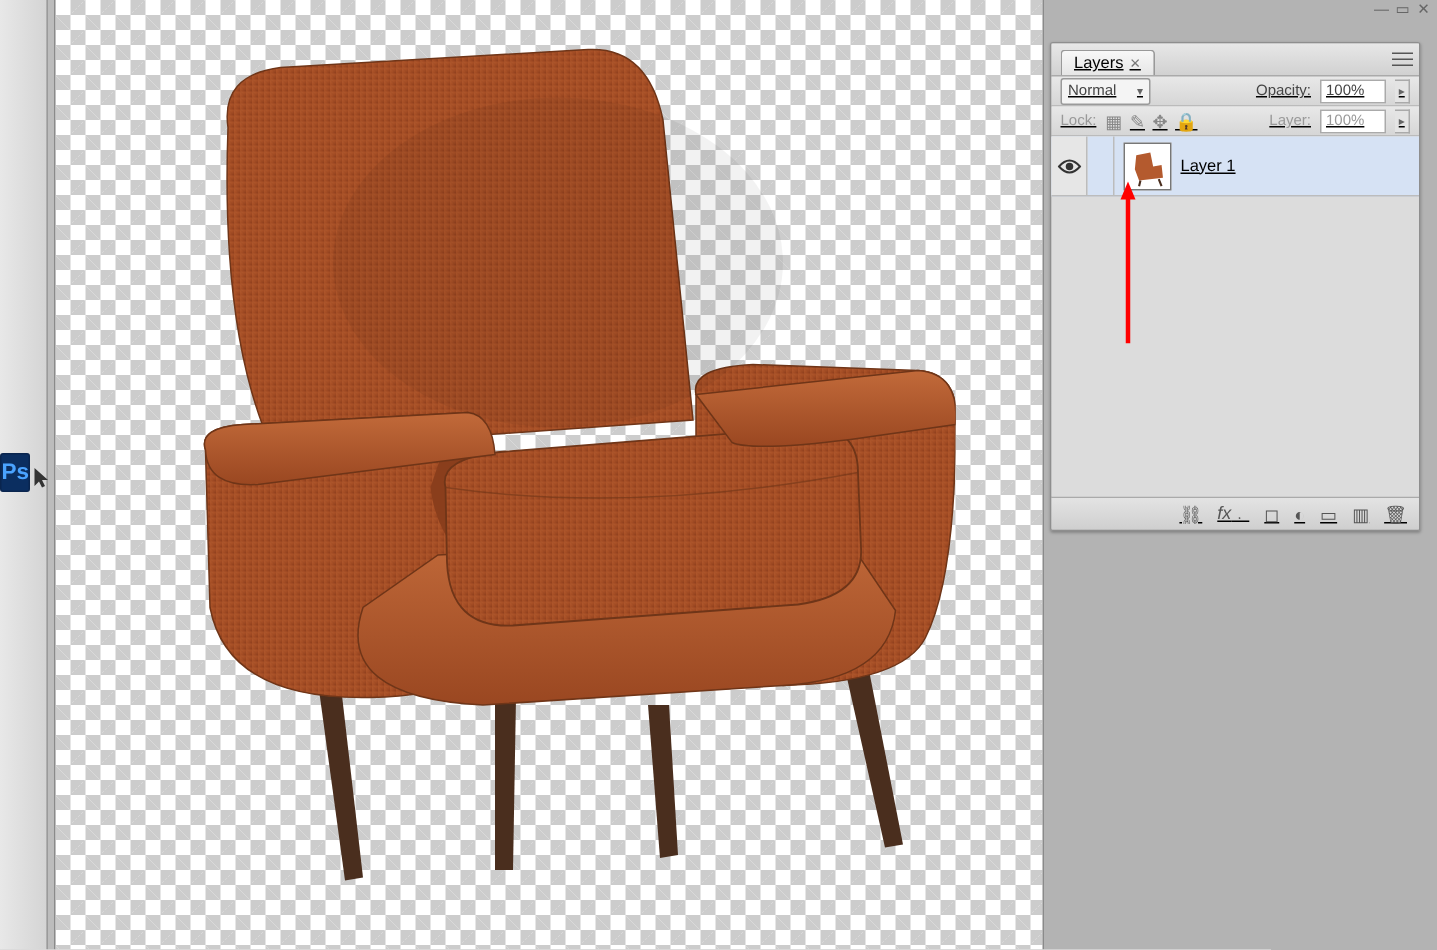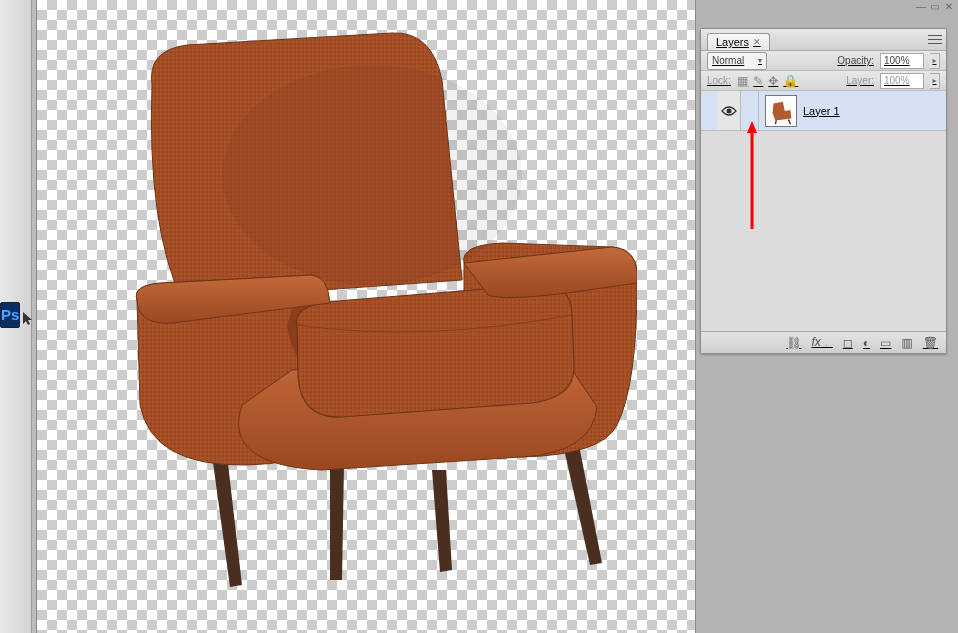--- a/index.html
+++ b/index.html
@@ -168,21 +168,21 @@
   .layers-list{
     background:#dcdcdc;
     min-height:240px;
   }
   .layer{
     display:flex;align-items:center;
     height:40px;
     border-bottom:1px solid #bcbcbc;
     background:#e6e6e6;
   }
-  .layer.selected{background:#d6e2f4;padding-left:16px;}
+  .layer.selected{background:#d6e2f4;}
   .vis-col{
     width:24px;height:100%;
     border-right:1px solid #bcbcbc;
     display:flex;align-items:center;justify-content:center;
     color:#333;font-size:15px;
     background:#e6e6e6;
   }
   .vis-col.empty{color:transparent;}
   .link-col{
     width:18px;height:100%;

